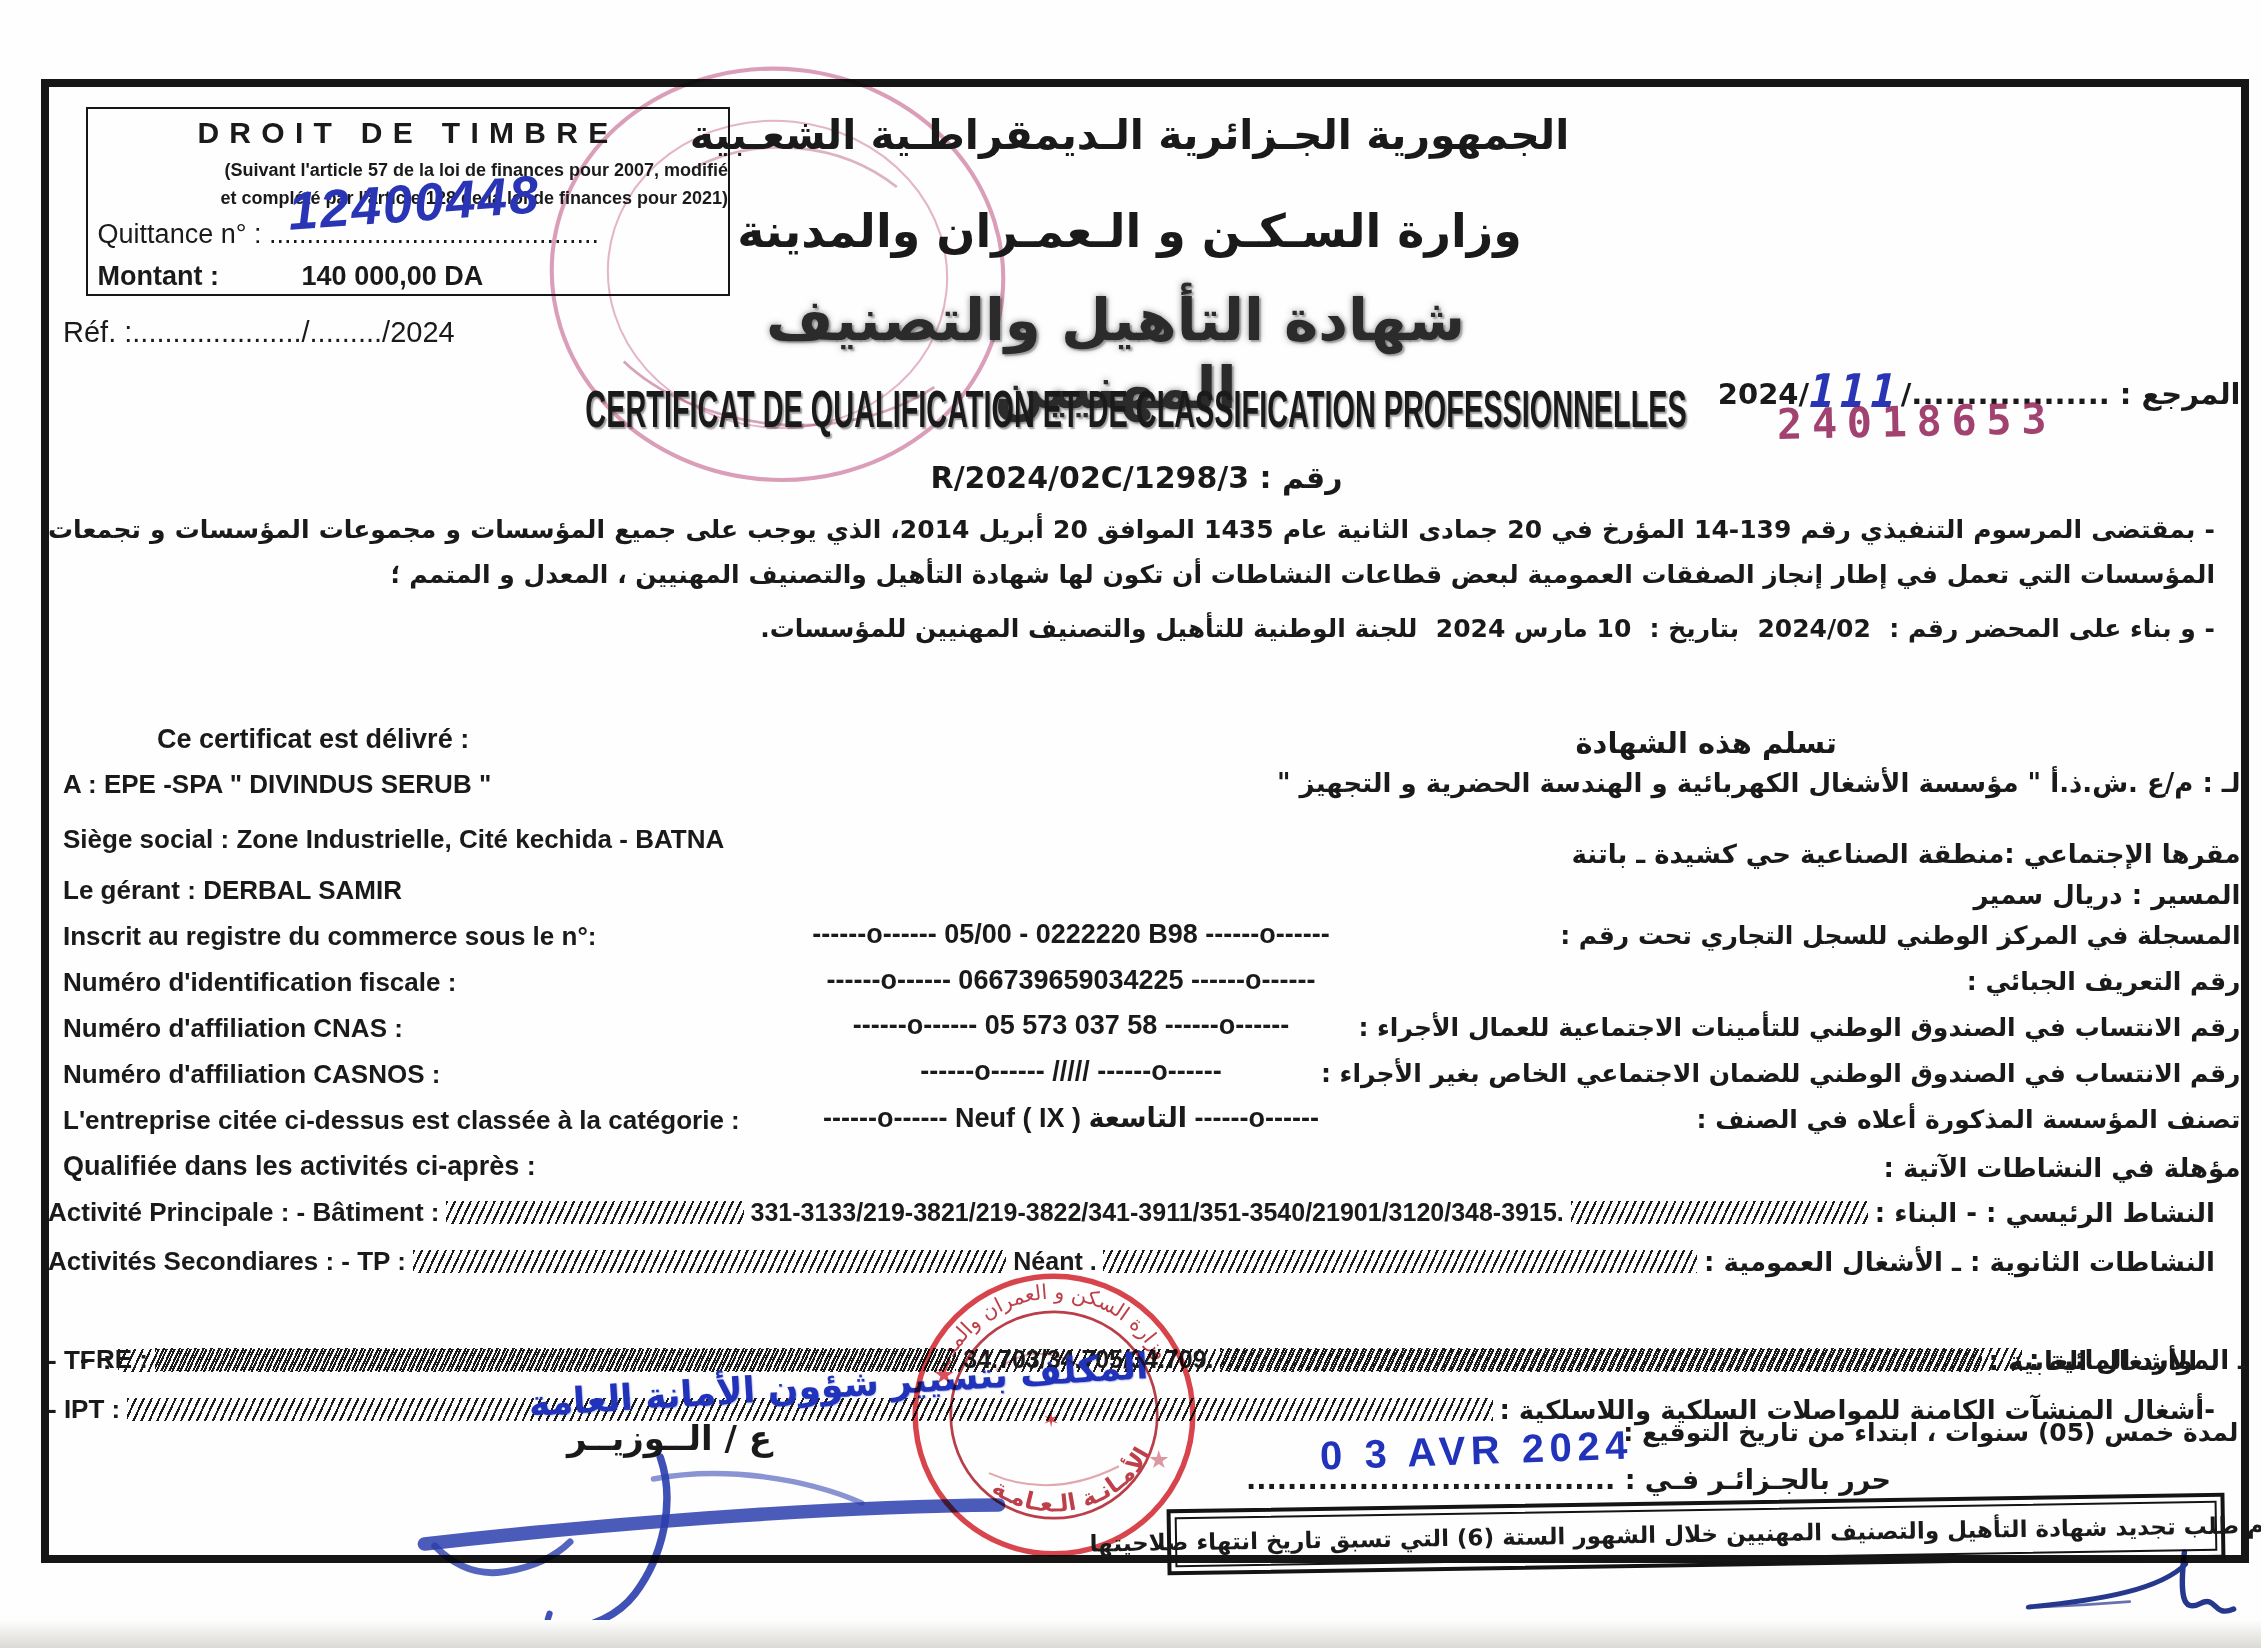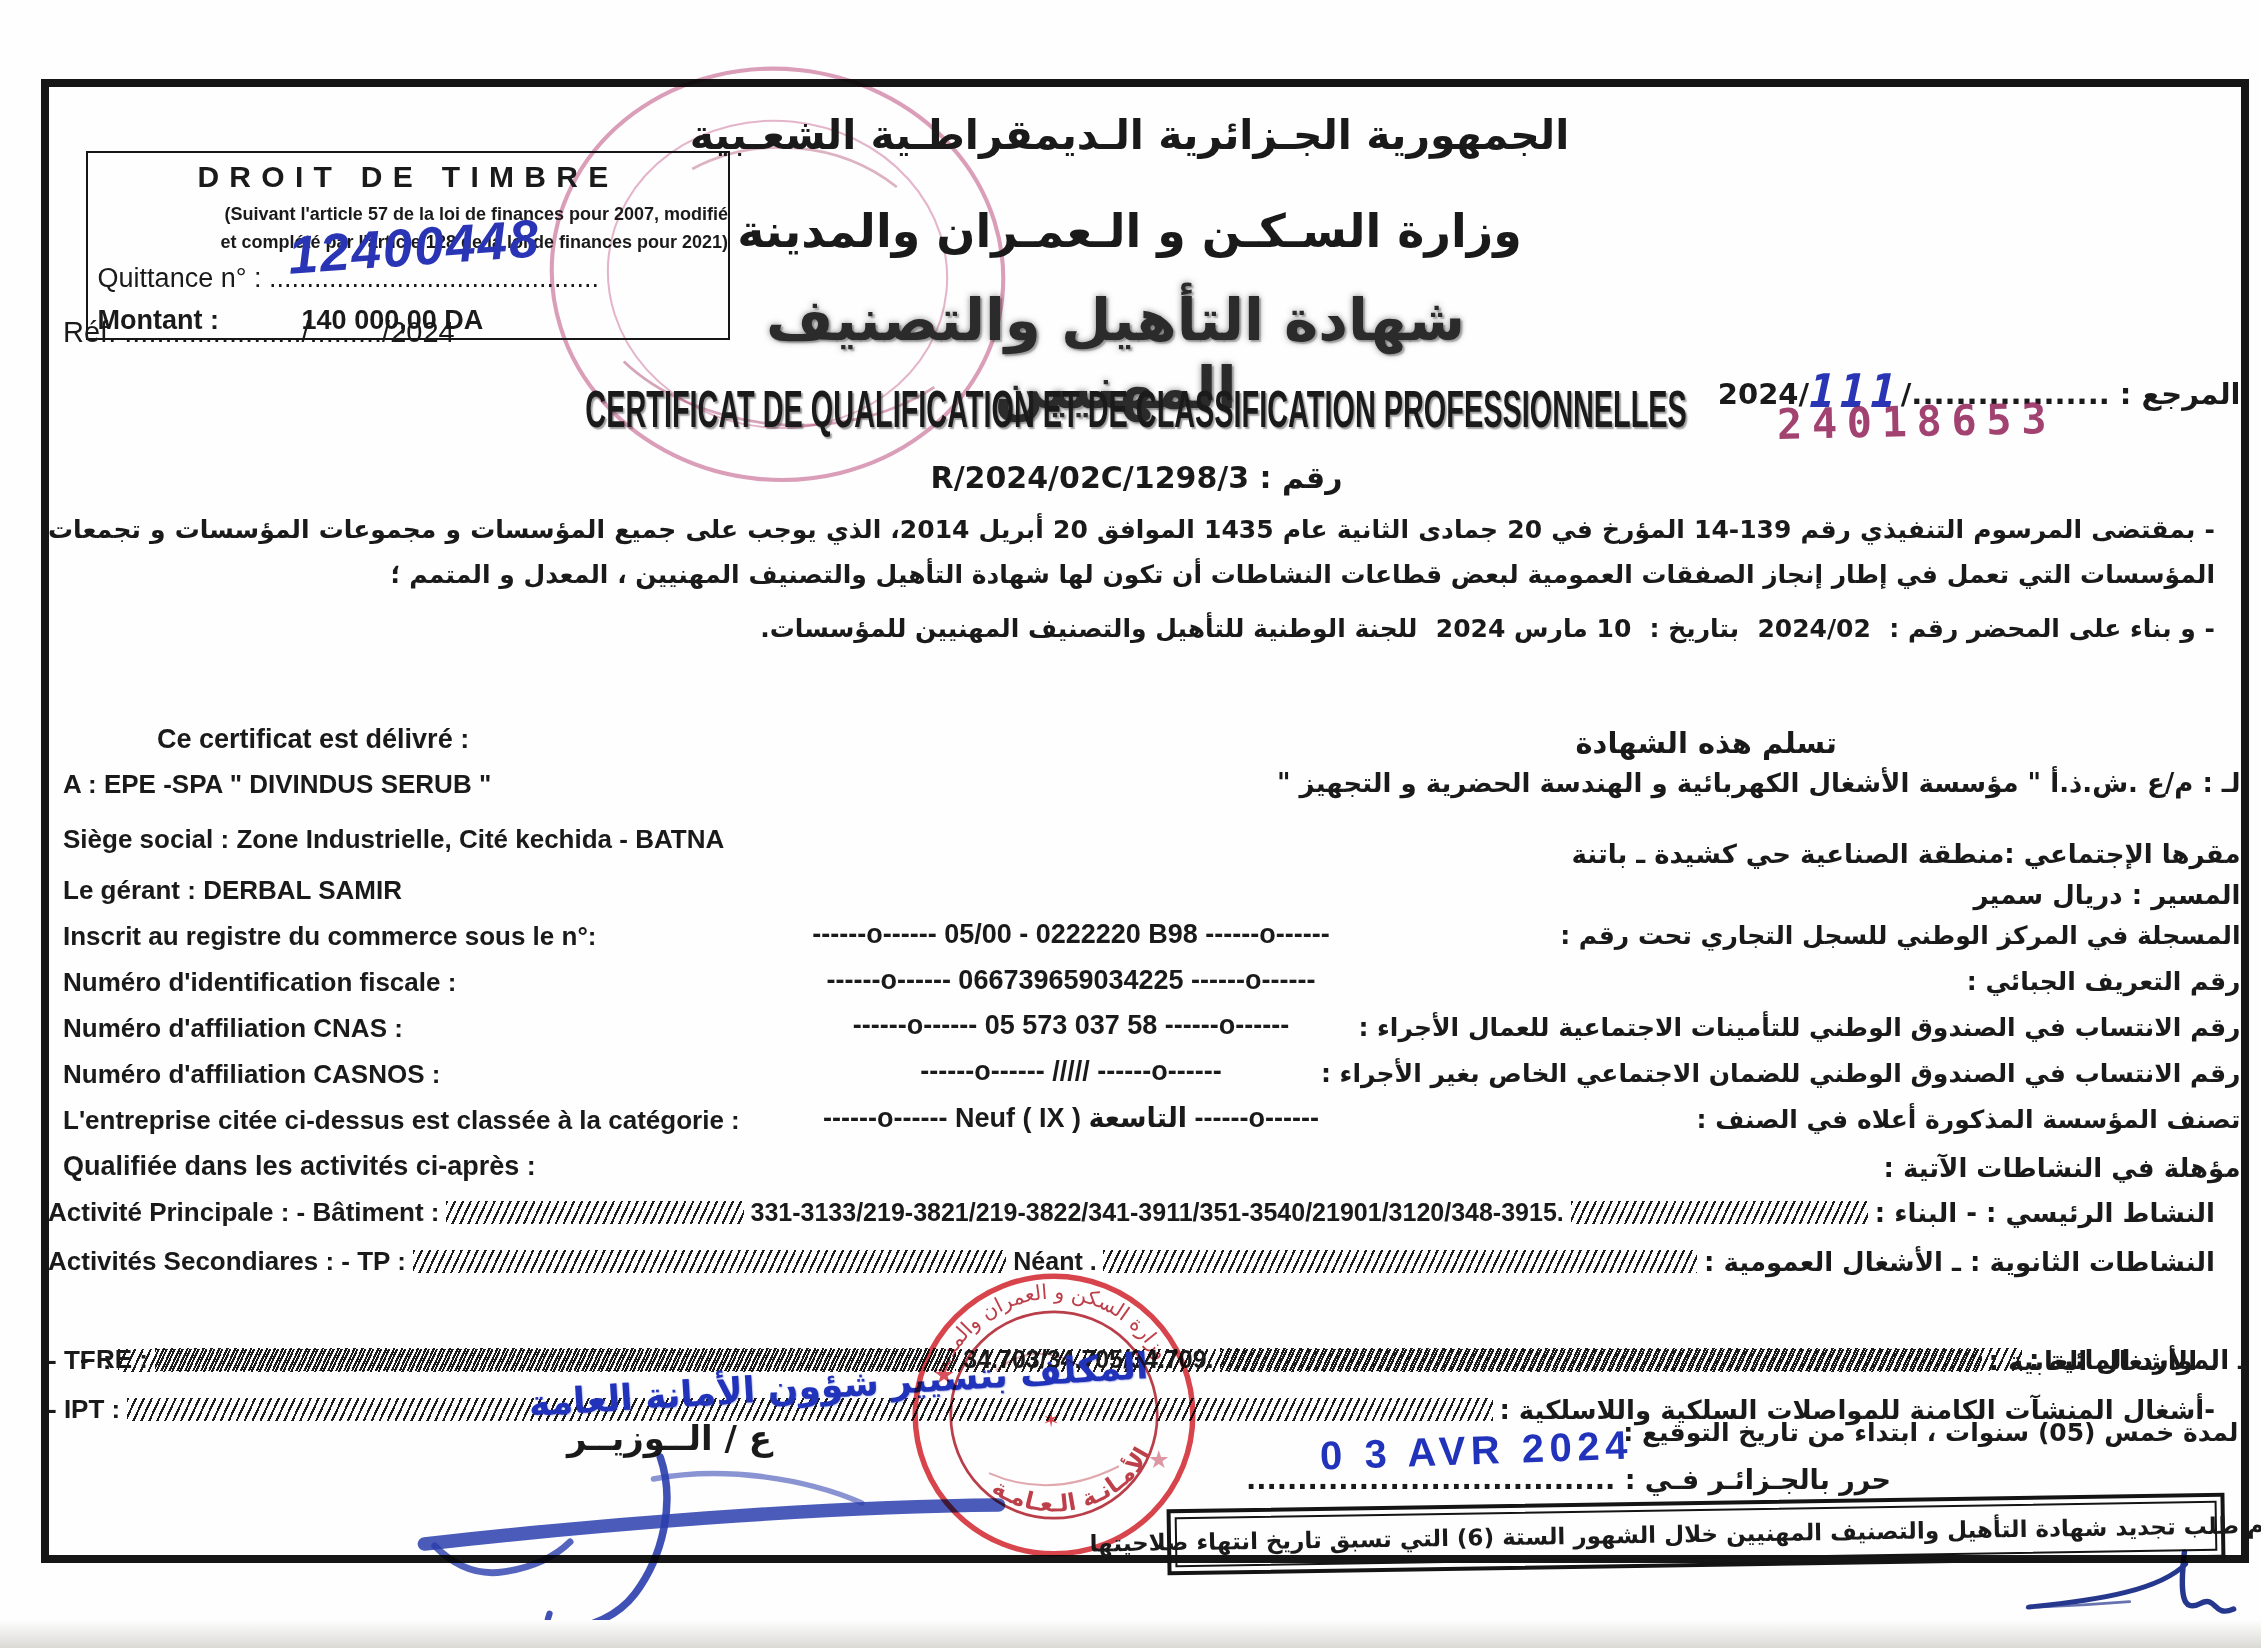--- a/index.html
+++ b/index.html
@@ -9,21 +9,21 @@
     font-family:"Liberation Sans","DejaVu Sans",sans-serif;
   }
   .abs{position:absolute;}
   .ar{font-family:"DejaVu Sans","Liberation Sans",sans-serif;direction:rtl;}
   .nowrap{white-space:nowrap;}
 
   
   .main-border{left:41px;top:79px;width:2208px;height:1484px;border:8.2px solid #161616;box-sizing:border-box;}
 
   
-  .timbre-box{left:86px;top:107px;width:644px;height:189px;border:2.7px solid #161616;box-sizing:border-box;margin-top:44px;}
+  .timbre-box{left:86px;top:107px;width:644px;height:189px;border:2.7px solid #161616;box-sizing:border-box;}
   .tb-title{position:absolute;top:6.8px;left:0;width:100%;text-align:center;font-size:30px;font-weight:bold;letter-spacing:10.3px;}
   .tb-law{position:absolute;top:48px;left:0;width:100%;text-align:right;font-size:18px;font-weight:bold;line-height:1.55;}
   .tb-quit{position:absolute;top:110px;left:9.6px;font-size:27px;}
   .tb-num{position:absolute;left:200px;top:63px;font-size:53px;font-weight:bold;font-style:italic;color:#2a35b5;transform:rotate(-4deg);letter-spacing:2.1px;}
   .tb-montant{position:absolute;top:152px;left:9.6px;font-size:27px;font-weight:bold;}
   .tb-montant .val{margin-left:75px;}
 
   .ref-line{left:63px;top:316px;font-size:29px;}
 
   

